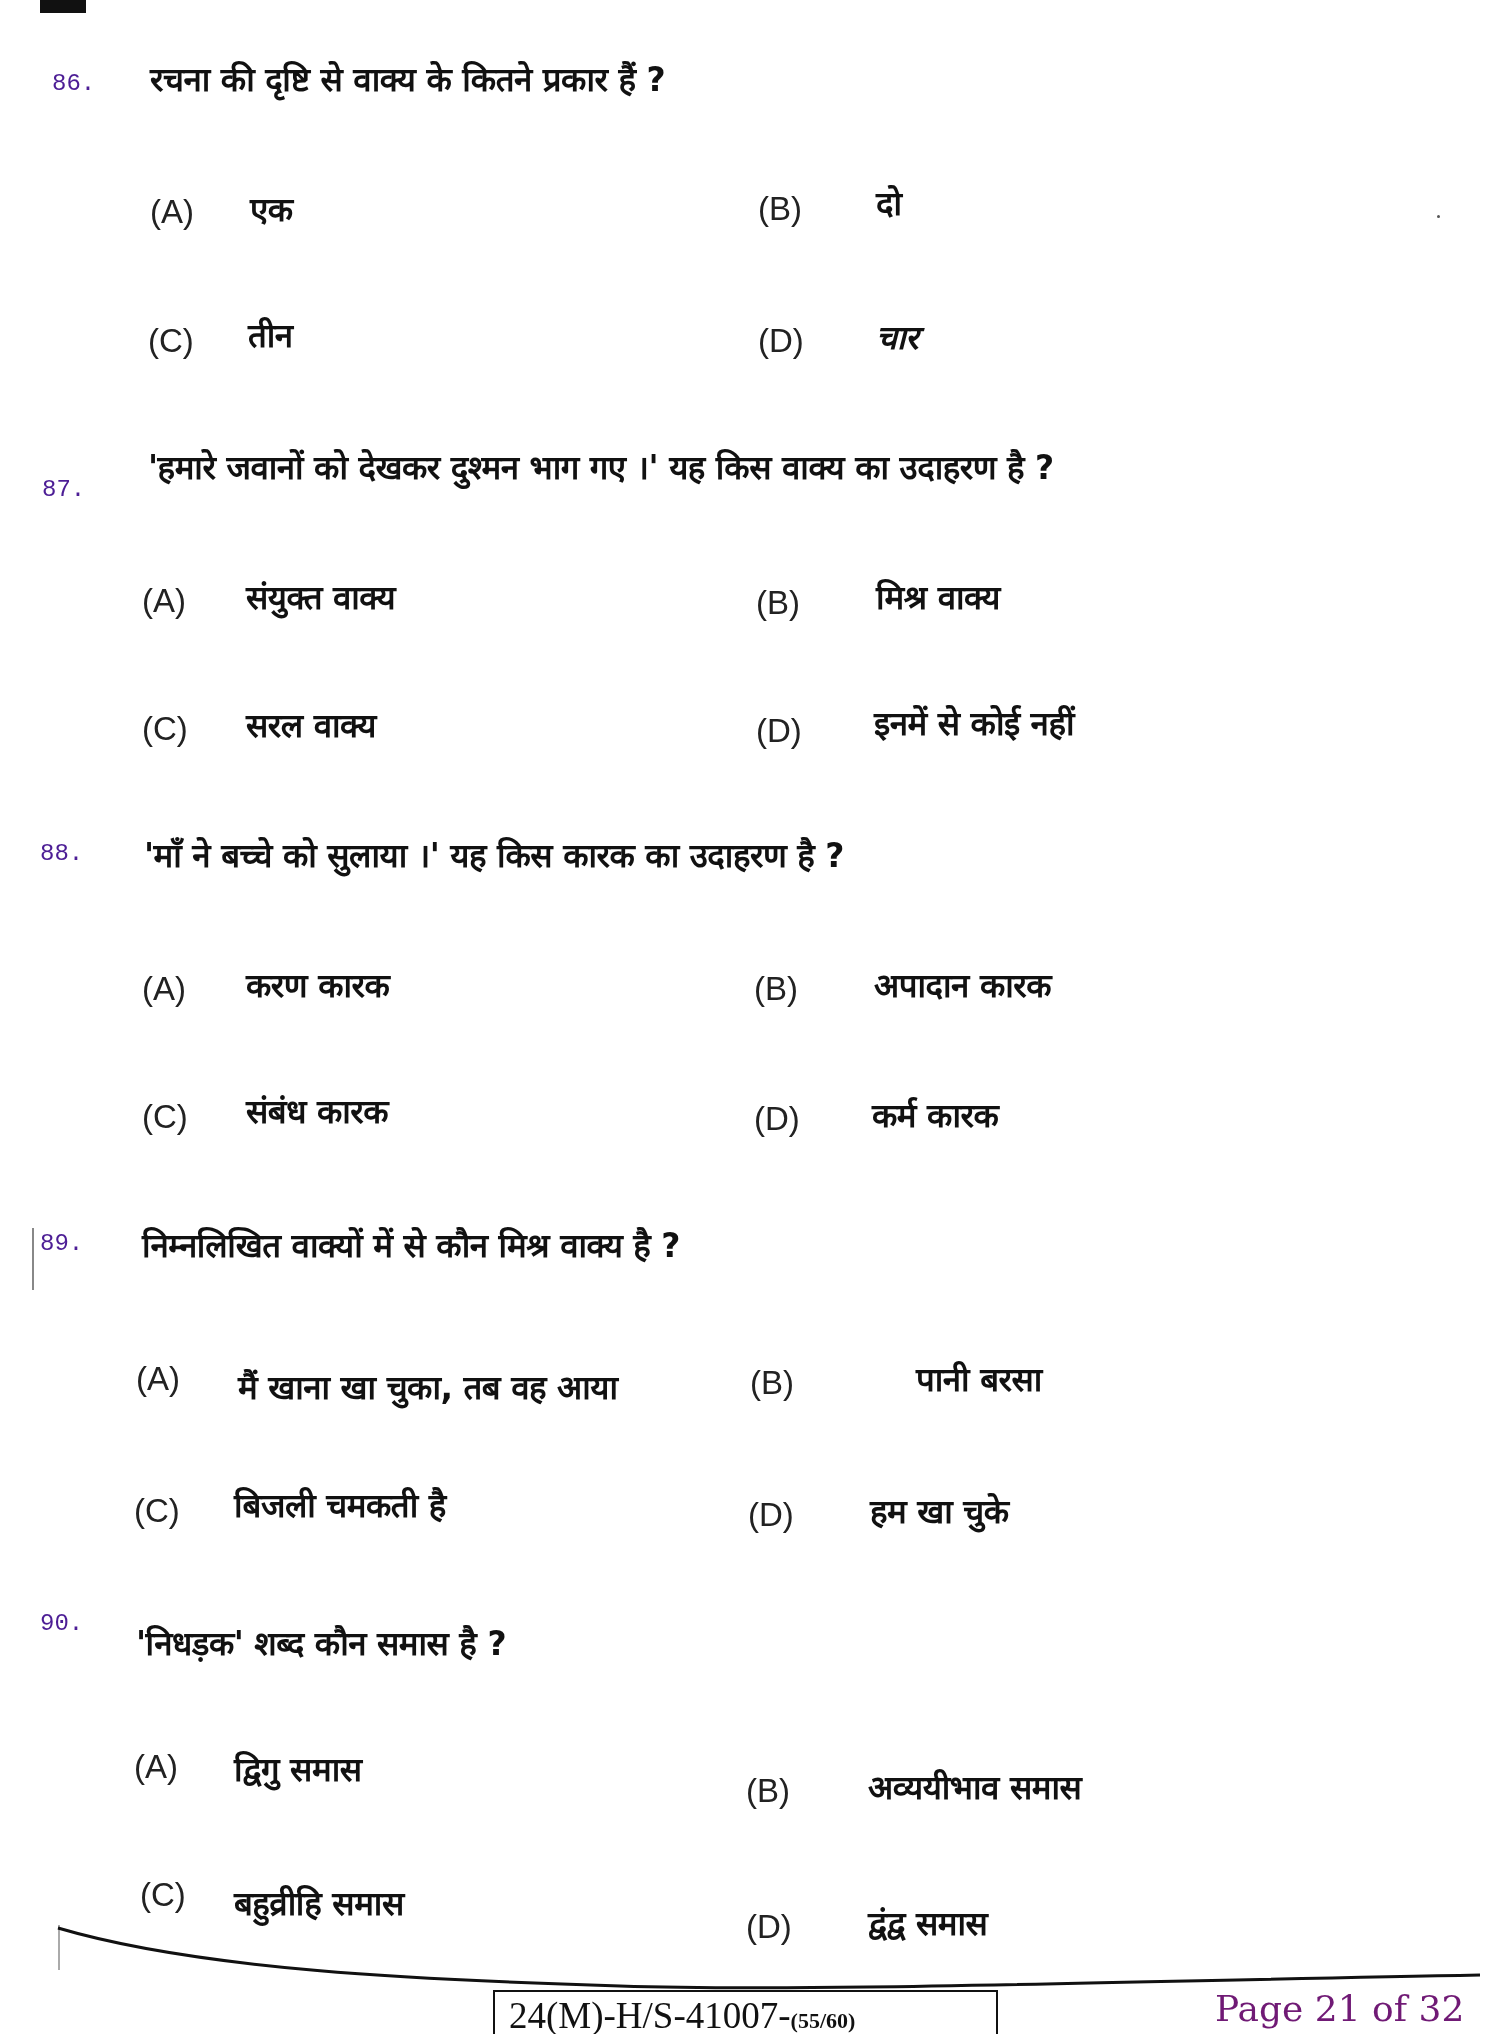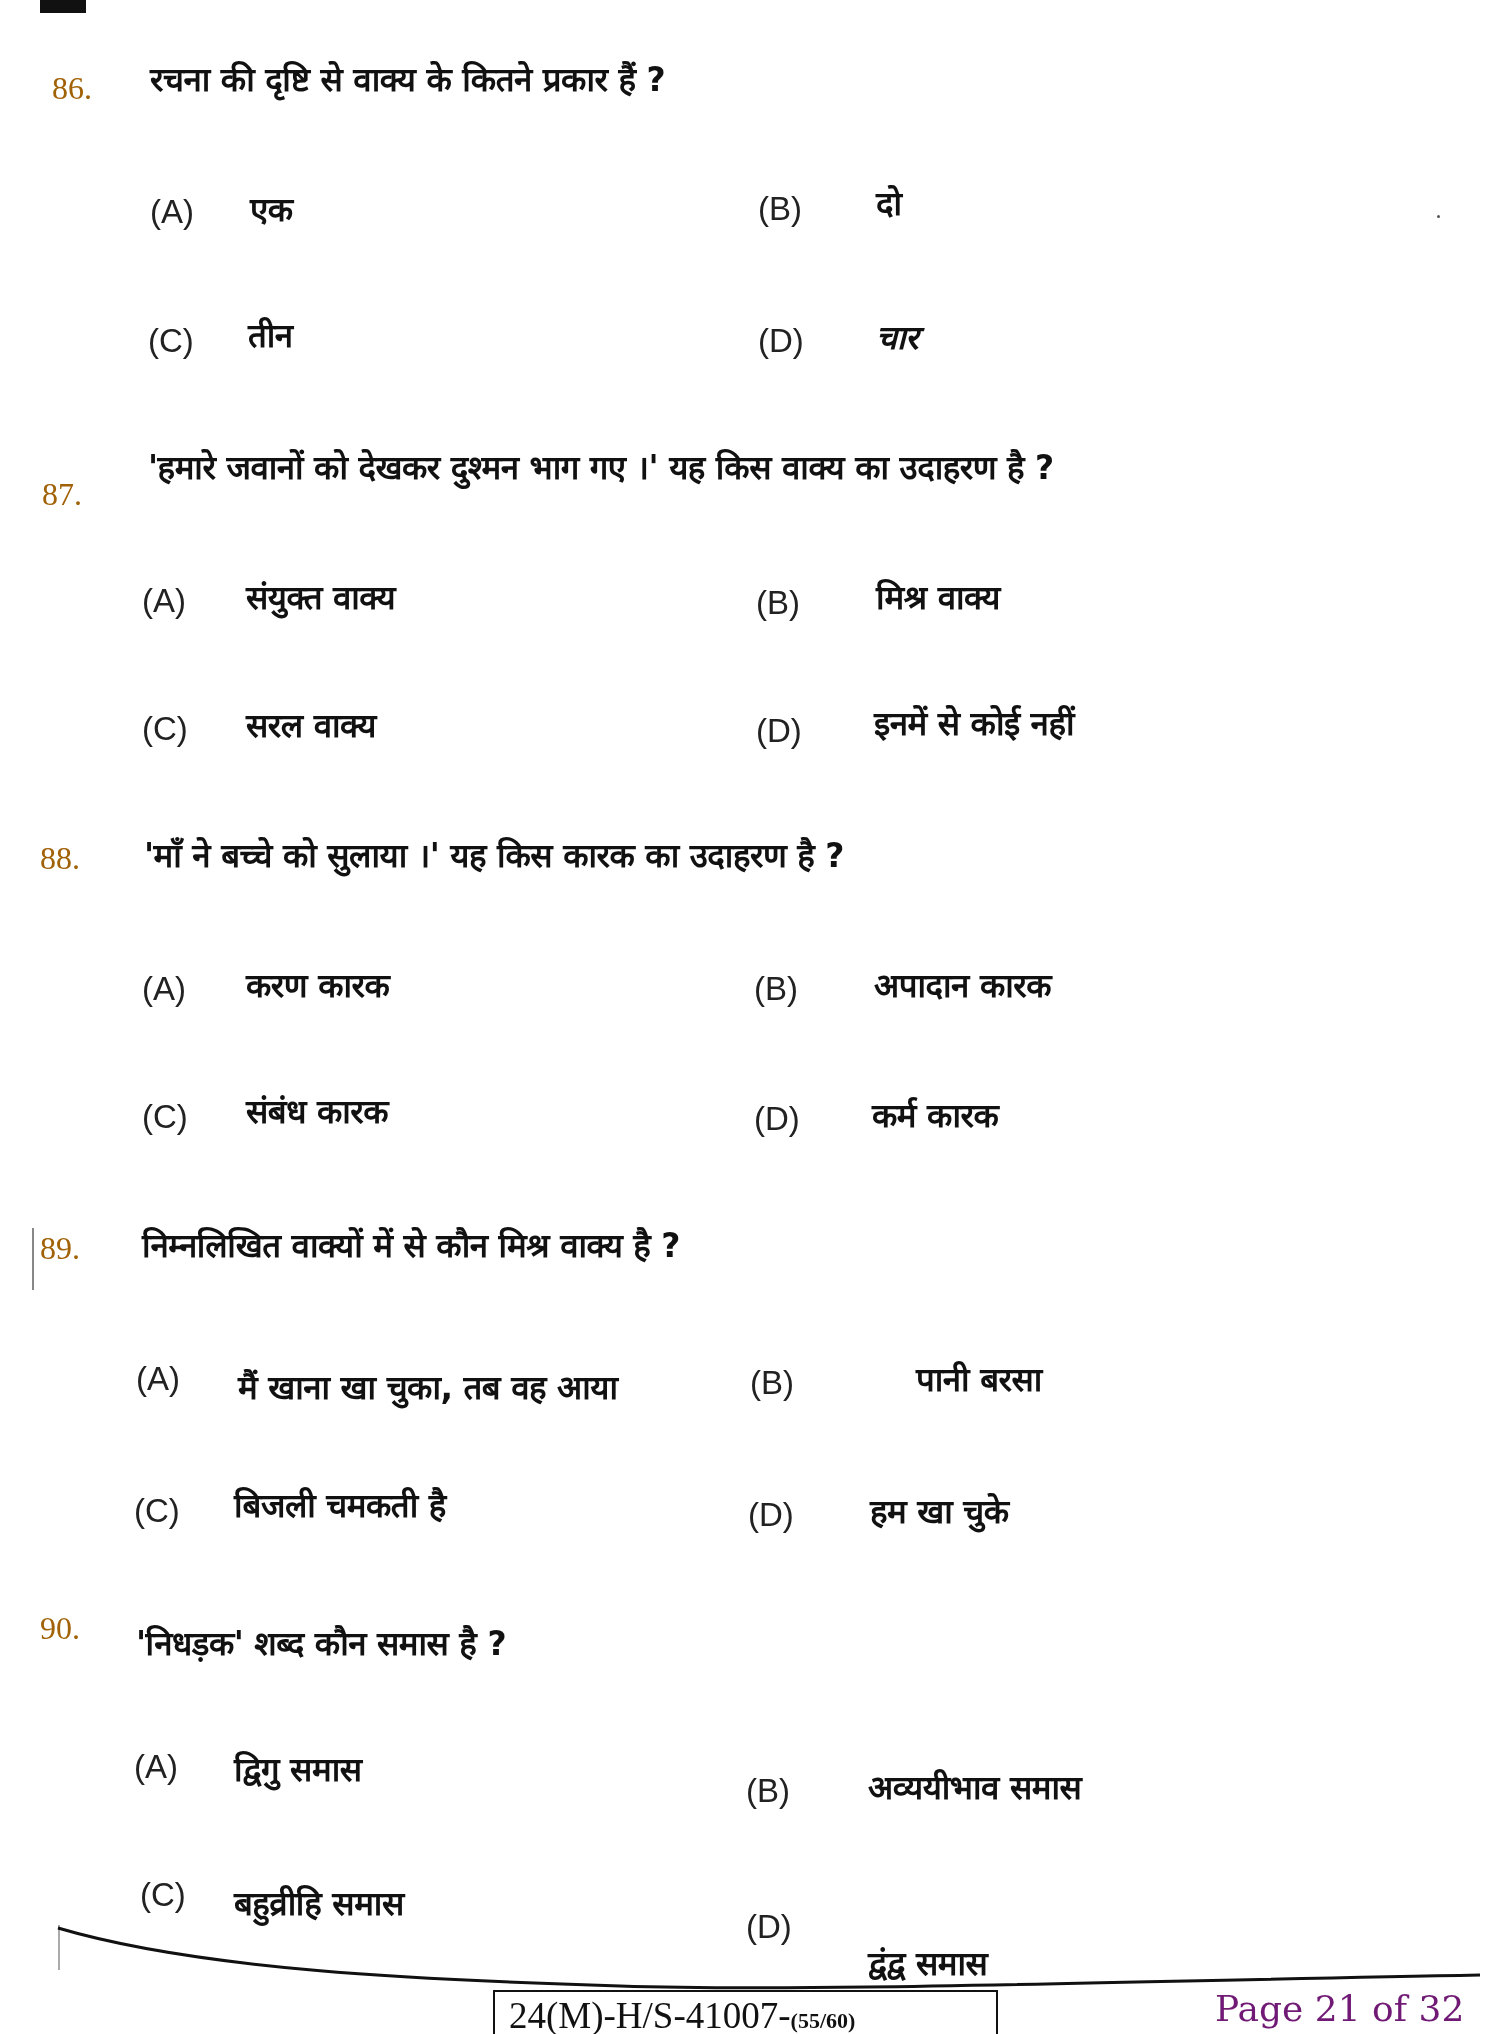--- a/index.html
+++ b/index.html
@@ -1,20 +1,20 @@
 <!DOCTYPE html>
 <html><head>
 <meta charset="utf-8">
 <style>
   html, body { margin: 0; padding: 0; background: #ffffff; }
   body { width: 1505px; height: 2034px; position: relative; overflow: hidden;
          font-family: "DejaVu Sans", sans-serif; color: #111; }
   .abs { position: absolute; white-space: nowrap; }
   .tab { left: 40px; top: 0; width: 46px; height: 13px; background: #111; }
-  .qnum { font-family: Liberation Serif, serif; font-size: 32px; color: #a16207; }
+  .qnum { font-family: Liberation Mono, monospace; font-size: 24px; color: #4c1d95; }
   .qtext { font-size: 33px; font-weight: bold; letter-spacing: -0.5px; color: #111; }
   .olabel { font-family: "Liberation Sans", sans-serif; font-size: 33px; color: #222; }
   .otext { font-size: 33px; font-weight: bold; letter-spacing: -0.5px; color: #111; }
   .margin-mark { left: 32px; top: 1228px; width: 2px; height: 62px; background: #888; }
   .margin-mark2 { left: 58px; top: 1925px; width: 2px; height: 45px; background: #aaa; }
   .dot { left: 1437px; top: 215px; width: 3px; height: 3px; background: #555; border-radius: 50%; }
   .curve { left: 0; top: 1920px; width: 1505px; height: 80px; }
   .codebox { left: 493px; top: 1990px; width: 505px; height: 50px;
              border: 2px solid #111; border-bottom: none; box-sizing: border-box;
              font-family: "Liberation Serif", serif; font-size: 37px; color: #111;
@@ -123,21 +123,21 @@
   <div>
     <span class="abs olabel" style="left:746px; top:1772px;">(B)</span>
     <span class="abs otext" style="left:868px; top:1764px;text-align:center;">अव्ययीभाव समास</span>
   </div>
   <div>
     <span class="abs olabel" style="left:140px; top:1876px;">(C)</span>
     <span class="abs otext" style="left:234px; top:1880px;">बहुव्रीहि समास</span>
   </div>
   <div>
     <span class="abs olabel" style="left:746px; top:1908px;">(D)</span>
-    <span class="abs otext" style="left:868px; top:1900px;margin-top:40px;">द्वंद्व समास</span>
+    <span class="abs otext" style="left:868px; top:1900px;">द्वंद्व समास</span>
   </div>
 </div>
 
 <div class="abs margin-mark2"></div>
 <svg class="abs curve" viewBox="0 0 1505 80">
   <path d="M58 8 C 200 50, 420 60, 620 66 C 800 72, 1100 62, 1480 55" stroke="#111" stroke-width="3" fill="none"></path>
 </svg>
 <div class="abs codebox">
   <span>24(M)-H/S-41007-</span><span class="small">(55/60)</span>
 </div>

